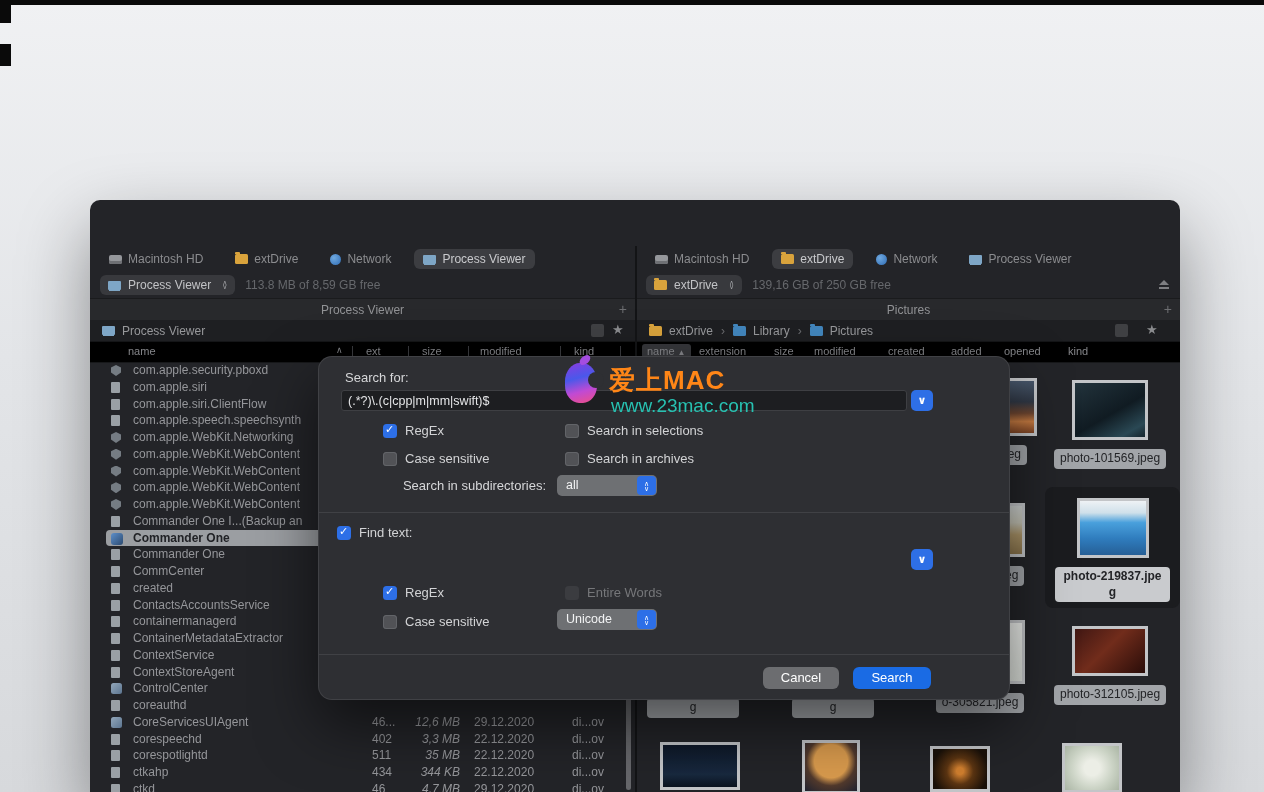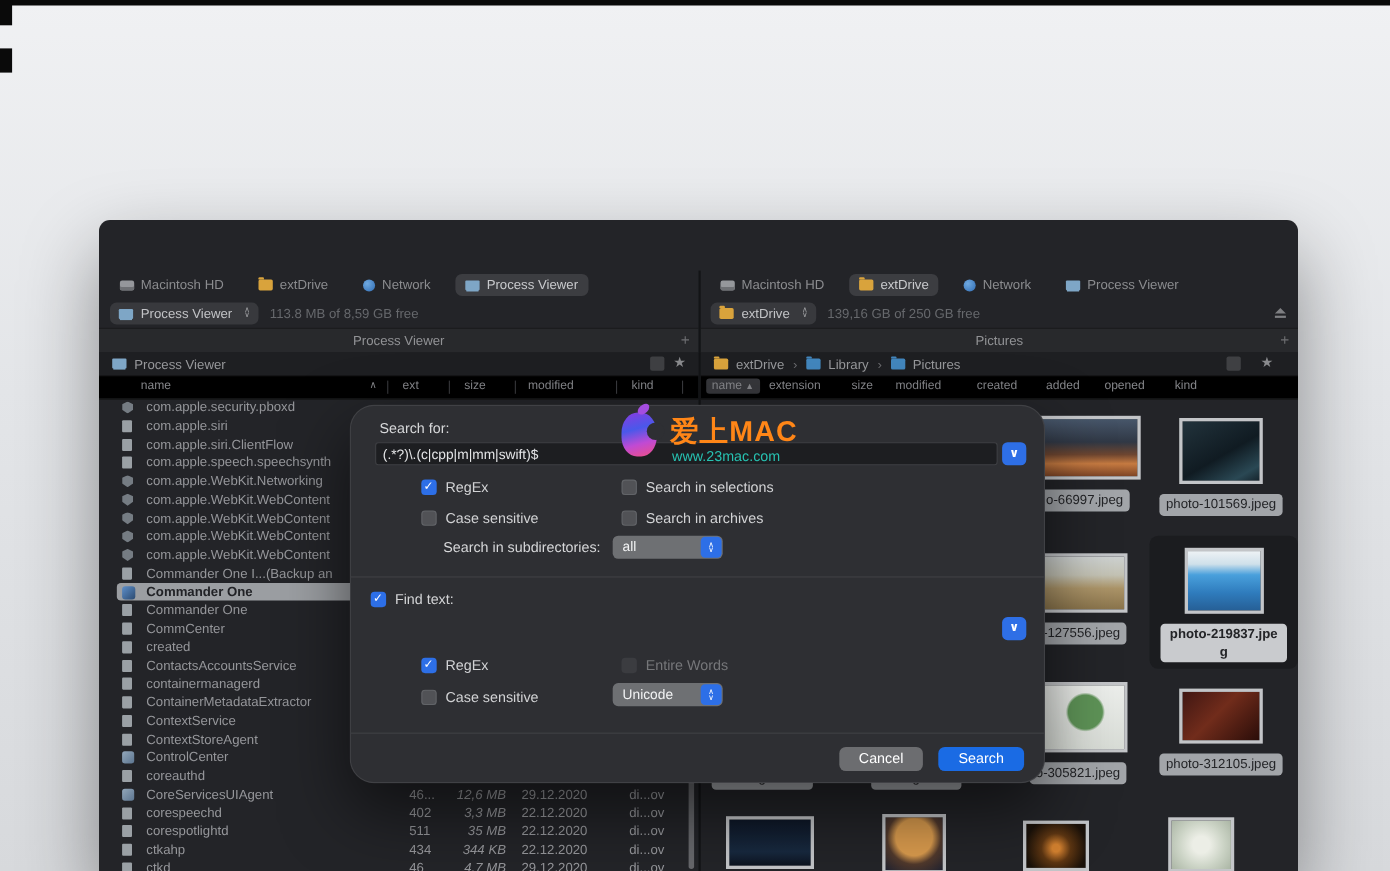--- a/index.html
+++ b/index.html
@@ -112,21 +112,21 @@
   .v-wheat{background:linear-gradient(180deg,#cdd1d0 0%,#c3c2b4 35%,#ab9468 60%,#8a744c 100%);}
   .v-mountains{background:linear-gradient(180deg,#eef2f5 0%,#cfe0ea 22%,#49a0dc 40%,#2f7cbd 70%,#265f96 100%);}
   .v-plant{background:radial-gradient(circle at 58% 42%,#5e9357 0 26%,rgba(0,0,0,0) 30%),linear-gradient(180deg,#eceeeb,#d8dcd6);}
   .v-abstract{background:linear-gradient(135deg,#401713 0%,#712c1b 45%,#2a0d09 100%);}
   .v-night{background:linear-gradient(180deg,#0e1828 0%,#18293f 70%,#0c1420 100%);}
   .v-moon{background:radial-gradient(circle at 50% 38%,#d89a4d 0 42%,#51392c 62%,#202230 100%);}
   .v-fire{background:radial-gradient(circle at 50% 55%,#d07f2f 0 10%,#5c3512 38%,#1a1109 80%);}
   .v-dandelion{background:radial-gradient(circle at 50% 50%,#eceee6 0 22%,#ccd4c6 58%,#aab5a4 100%);}
 
   
-  .dialog{position:absolute;left:228px;top:168px;width:632px;height:344px;background:#2e2f33;border-radius:22px;
+  .dialog{position:absolute;left:228px;top:156px;width:692px;height:344px;background:#2e2f33;border-radius:14px;
           border:1px solid rgba(255,255,255,.09);box-shadow:0 25px 60px rgba(0,0,0,.55);z-index:40;box-sizing:border-box;}
   .dlabel{position:absolute;font-size:13px;color:#d6d7d9;}
   .dinput{position:absolute;left:22px;width:566px;height:21px;background:#1d1e21;border:1px solid #3e3f43;border-radius:3px;
           font-size:12.5px;color:#e4e5e7;line-height:21px;padding-left:6px;box-sizing:border-box;white-space:nowrap;overflow:hidden;}
   .combo{position:absolute;left:592px;width:22px;height:21px;background:#2e6fe6;border-radius:5px;color:#fff;
          font-size:11px;text-align:center;line-height:20px;font-weight:bold;}
   .caret{display:inline-block;width:1px;height:12px;background:#e8e9eb;vertical-align:-2px;margin-left:1px;}
   .cbrow{position:absolute;display:flex;align-items:center;gap:8px;font-size:13px;color:#d2d3d5;}
   .cbrow.dim{color:#76777a;}
   .cb{width:14px;height:14px;border-radius:3.5px;position:relative;flex:0 0 auto;}
@@ -143,21 +143,21 @@
   .btn.cancel{left:444px;top:310px;width:76px;background:#6c6d70;}
   .btn.search{left:534px;top:310px;width:78px;background:#1a6be4;}
 
   
   .wm-apple{position:absolute;left:246px;top:6px;width:32px;height:40px;border-radius:46% 46% 44% 44%;
             background:linear-gradient(165deg,#8a3be0 0%,#4a58ea 38%,#c04ad4 68%,#ef4f86 100%);}
   .wm-apple::before{content:"";position:absolute;left:14px;top:-7px;width:12px;height:8px;border-radius:60% 40% 60% 40%;
             background:#a44de0;transform:rotate(-28deg);}
   .wm-apple::after{content:"";position:absolute;right:-7px;top:9px;width:16px;height:16px;border-radius:50%;background:#2e2f33;}
   .wm-brand{position:absolute;left:290px;top:6px;font-size:26px;font-weight:bold;color:#ff8617;letter-spacing:1px;}
-  .wm-url{position:absolute;left:292px;top:38px;font-size:13px;color:#27c1b1;}
+  .wm-url{position:absolute;left:292px;top:38px;font-size:19px;color:#27c1b1;}
 </style>
 </head>
 <body>
 
 <div class="stage">
   <div class="topbar"></div>
   <div class="mark1"></div>
   <div class="mark2"></div>
 
   <div class="win">

